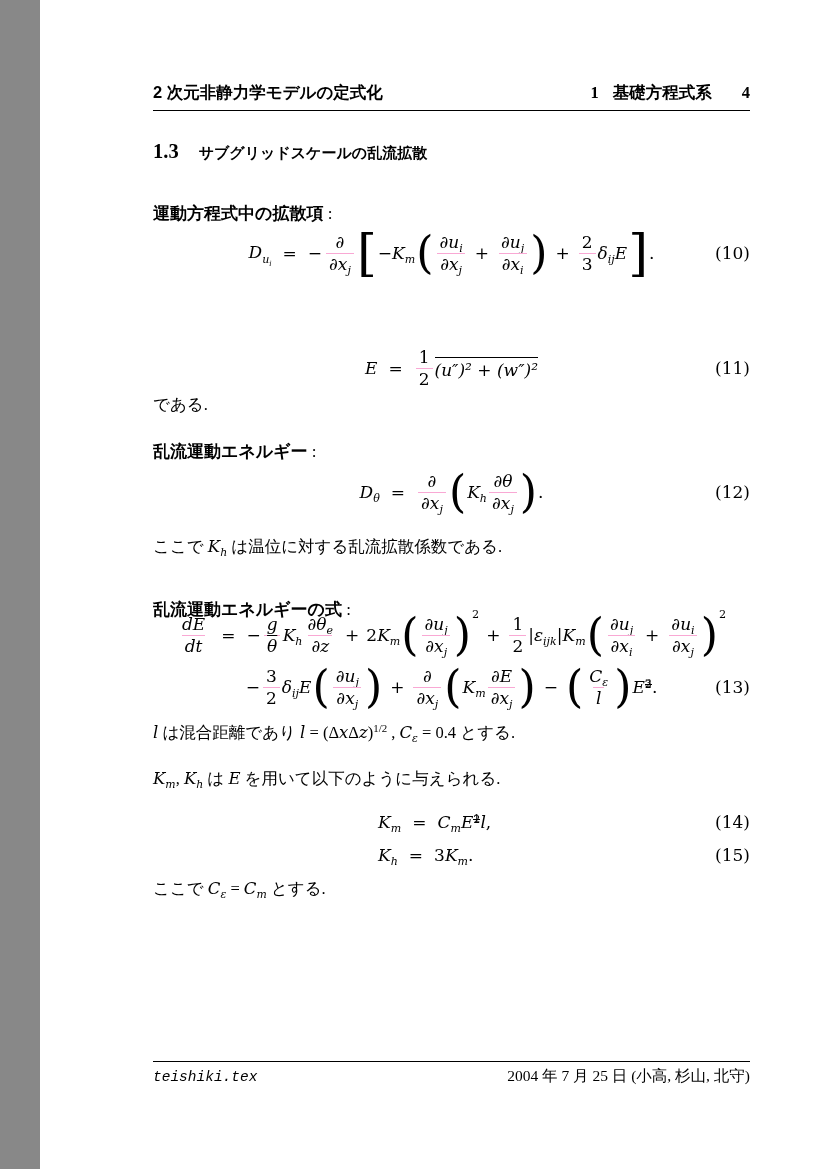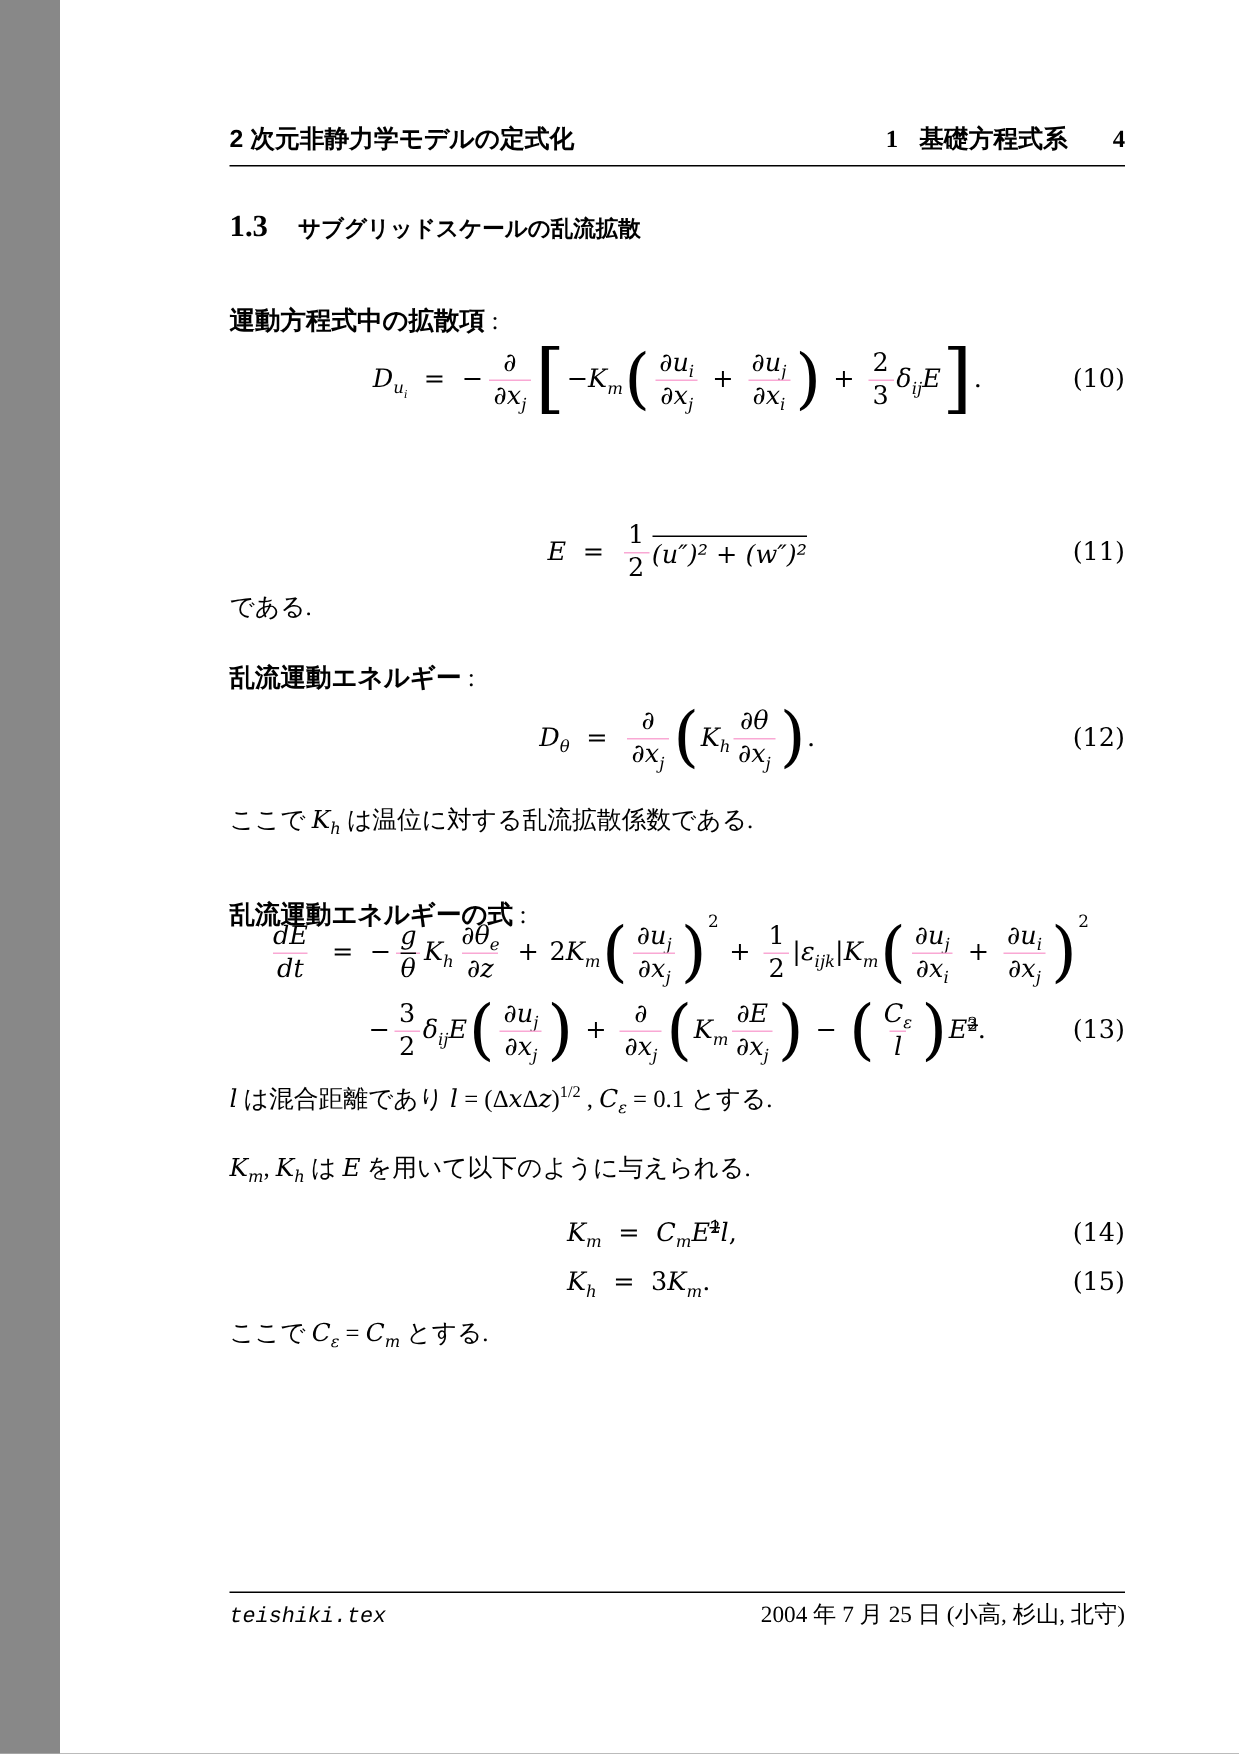--- a/index.html
+++ b/index.html
@@ -235,21 +235,21 @@
     <span class="big">)</span>
     <span class="tok"><span class="mi">E</span><sup class="stack up">
           <span>3</span>
           <span class="sd">2</span>
         </sup></span>
     <span class="up">.</span>
     <span class="eqno">(13)</span>
   </div>
 
   <div class="abs para jp" style="top:720px">
-    <span class="mi">l</span><span> は混合距離であり </span><span class="mi">l</span><span class="up"> = (</span><span class="up">Δ</span><span class="mi">x</span><span class="up">Δ</span><span class="mi">z</span><span class="up">)</span><sup class="up">1/2</sup><span class="up"> , </span><span class="tok mi"><span>C</span><sub>ε</sub></span><span class="up"> = 0.1</span><span> とする.</span>
+    <span class="mi">l</span><span> は混合距離であり </span><span class="mi">l</span><span class="up"> = (</span><span class="up">Δ</span><span class="mi">x</span><span class="up">Δ</span><span class="mi">z</span><span class="up">)</span><sup class="up">1/2</sup><span class="up"> , </span><span class="tok mi"><span>C</span><sub>ε</sub></span><span class="up"> = 0.4</span><span> とする.</span>
   </div>
 
   <div class="abs para jp" style="top:766px">
     <span class="tok mi"><span>K</span><sub>m</sub></span><span class="up">, </span><span class="tok mi"><span>K</span><sub>h</sub></span><span> は </span><span class="mi">E</span><span> を用いて以下のように与えられる.</span>
   </div>
 
   <div class="eq eq-left" style="top:806px;height:32px">
     <span class="tok mi"><span>K</span><sub>m</sub></span>
     <span class="rel">=</span>
     <span class="tok mi"><span>C</span><sub>m</sub></span>

